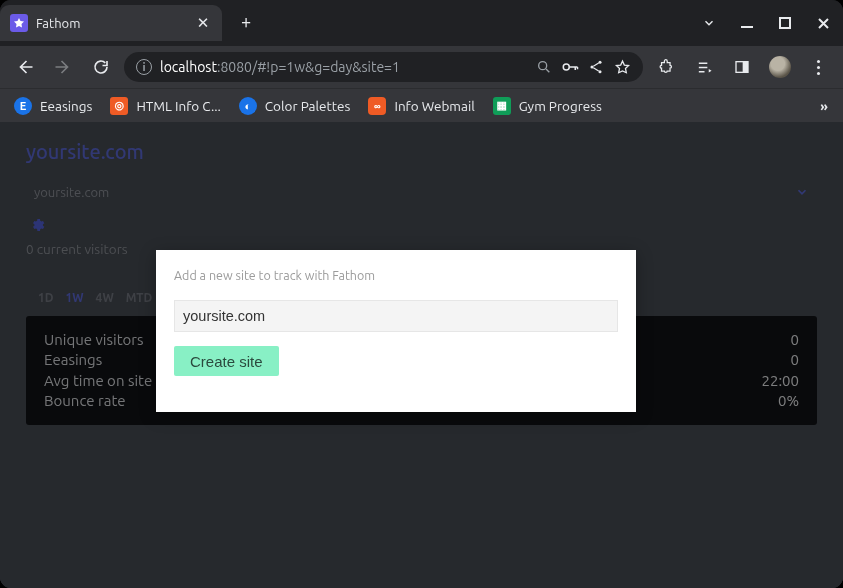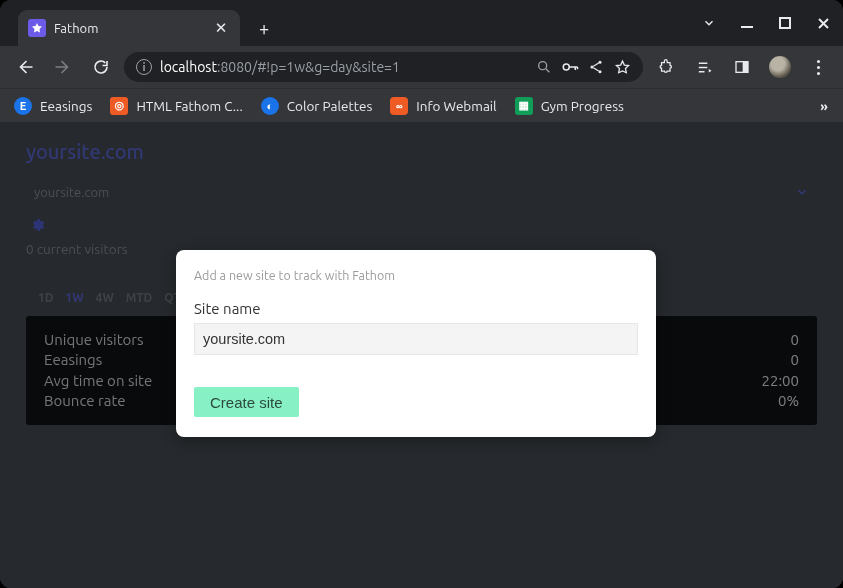--- a/index.html
+++ b/index.html
@@ -1,20 +1,20 @@
 <!DOCTYPE html>
 <html><head>
 <meta charset="utf-8">
 <style>
   * { box-sizing: border-box; margin: 0; padding: 0; }
   html, body { width: 843px; height: 588px; overflow: hidden; font-family: "Segoe UI", Ubuntu, Arial, sans-serif; background: #000; }
   .window { width: 843px; height: 588px; background: #202124; position: relative; border-radius: 11px; overflow: hidden; }
 
   
-  .titlebar { height: 46px; background: #202124; display: flex; align-items: flex-end; padding-left: 18px; position: relative; }
+  .titlebar { height: 46px; background: #202124; display: flex; align-items: center; position: relative; }
   .tab { width: 222px; height: 36px; background: #35363a; border-radius: 9px 9px 0 0; display: flex; align-items: center; padding: 0 10px; gap: 8px; position: relative; }
   .tab .favicon { width: 18px; height: 18px; background: #6b5be8; border-radius: 3px; display:flex; align-items:center; justify-content:center; }
   .tab .favicon svg { width:12px; height:12px; }
   .tab .title { color: #e8eaed; font-size: 13px; flex: 1; white-space: nowrap; overflow: hidden; }
   .tab .close { color: #e8eaed; font-size: 15px; width: 18px; text-align: center; cursor: pointer; }
   .newtab { width: 28px; height: 28px; display:flex; align-items:center; justify-content:center; color:#e8eaed; font-size:18px; margin-left:10px; margin-bottom:4px; cursor:pointer; border-radius:50%; }
   .winctrl { position:absolute; right:10px; top:0; height:46px; display:flex; align-items:center; gap:18px; }
   .winctrl .wc { color:#e8eaed; cursor:pointer; display:flex; align-items:center; justify-content:center; width:20px; height:20px; }
   .winctrl .caret svg { width:14px; height:14px; }
 
@@ -61,25 +61,25 @@
   .range-row { margin: 0 22px 6px 22px; display:flex; gap:12px; font-size:12px; color:#747881; font-weight:600; padding:6px 12px; }
   .range-row .r.active { color:#5b68d6; }
 
   .stats-card { margin: 0 22px; background:#111317; border-radius:3px; padding:14px 18px; color:#e9eaec; font-size:15px; }
   .stat-row { display:flex; justify-content:space-between; line-height:1.35; }
   .stat-row .label { color:#d7d9dc; }
   .stat-row .val { color:#e8e9eb; }
 
   
   .dim { position:absolute; inset:0; background:rgba(0,0,0,0.46); }
-  .modal { position:absolute; left:176px; top:128px; width:480px; background:#fff; border-radius:8px; padding:18px 18px 20px 18px; box-shadow:0 4px 16px rgba(0,0,0,.3); font-family: -apple-system, "Segoe UI", Ubuntu, Arial, sans-serif; }
+  .modal { position:absolute; left:156px; top:128px; width:480px; background:#fff; border-radius:0; padding:18px 18px 36px 18px; box-shadow:0 4px 16px rgba(0,0,0,.3); font-family: -apple-system, "Segoe UI", Ubuntu, Arial, sans-serif; }
   .modal .hint { color:#9b9b9b; font-size:12.5px; margin-bottom:18px; }
   .modal .lbl { color:#333; font-size:15px; margin-bottom:6px; }
   .modal input[type=text] { width:100%; height:32px; border:1px solid #e6e6e6; background:#f4f4f4; padding:0 8px; font-size:14.5px; color:#333; outline:none; }
-  .modal .actions { margin-top:32px; }
+  .modal .actions { margin-top:14px; }
   .modal .btn { background:#88f0c5; color:#2b4a3e; border:none; height:30px; padding:0 16px; font-size:15px; border-radius:2px; cursor:pointer; }
 
   svg { display:block; }
 </style>
 </head>
 <body>
 
 <div class="window">
 
   <div class="titlebar">
@@ -194,21 +194,21 @@
     </div>
   </div>
 
   <div class="bookmarks">
     <div class="bm">
         <span class="bico ease">E</span>
         <span>Eeasings</span>
       </div>
     <div class="bm">
         <span class="bico html">◎</span>
-        <span>HTML Fathom C...</span>
+        <span>HTML Info C...</span>
       </div>
     <div class="bm">
         <span class="bico cpal">◐</span>
         <span>Color Palettes</span>
       </div>
     <div class="bm">
         <span class="bico info">∞</span>
         <span>Info Webmail</span>
       </div>
     <div class="bm">
@@ -272,21 +272,20 @@
             <span class="label">Bounce rate</span>
             <span class="val">0%</span>
           </div>
         </div>
       </div>
 
       <div class="dim"></div>
 
       <div class="modal">
         <div class="hint">Add a new site to track with Fathom</div>
-        <div class="lbl">Site name</div>
         <input type="text" value="yoursite.com" style="">
         <div class="actions">
           <button class="btn">Create site</button>
         </div>
       </div>
     </div>
 
     <div class="scrollbar">
       <div class="thumb"></div>
     </div>

